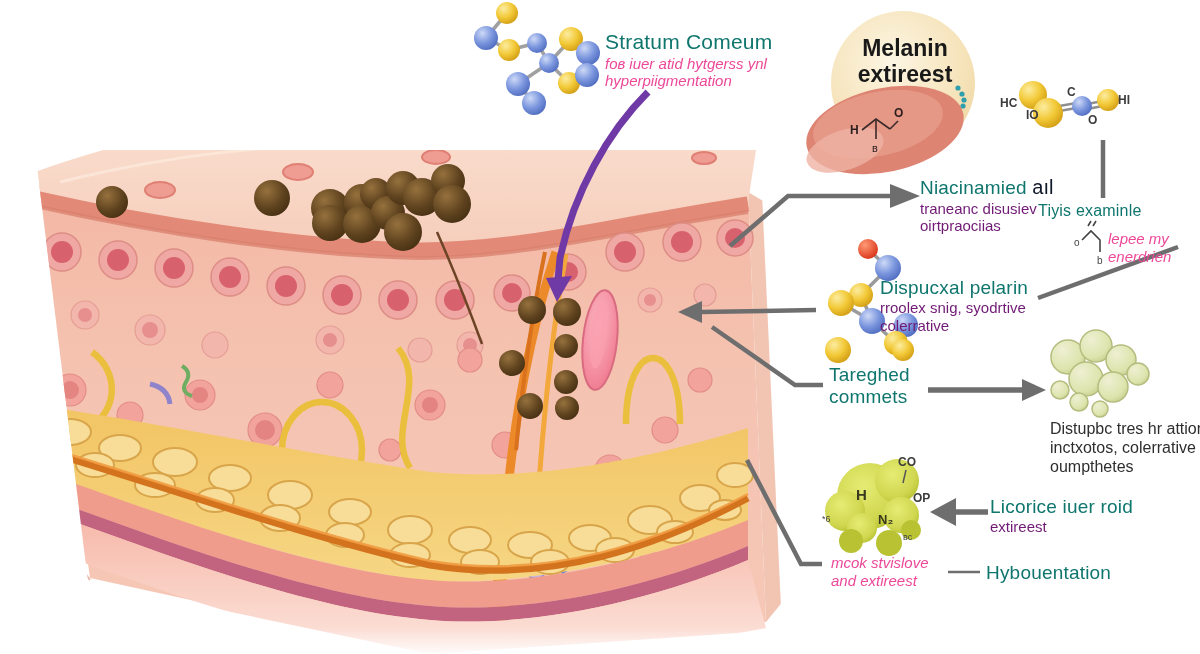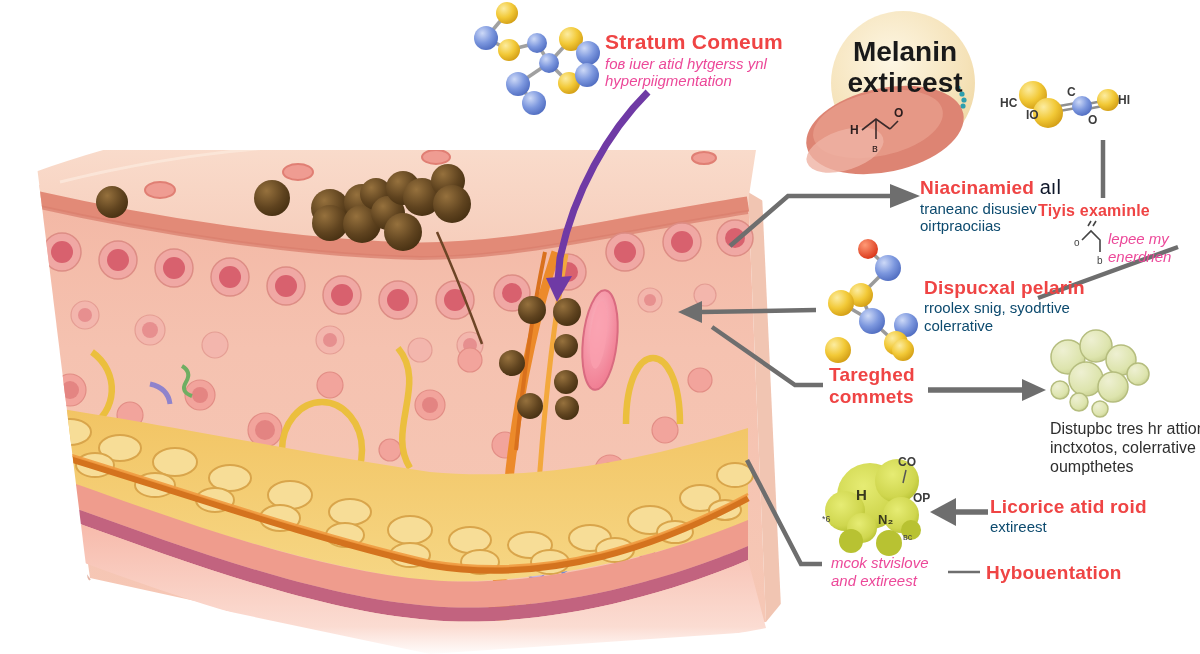--- a/index.html
+++ b/index.html
@@ -1,26 +1,26 @@
 <!DOCTYPE html>
 <html><head>
 <meta charset="utf-8">
 <style>
   html,body{margin:0;padding:0;background:#ffffff;}
   #canvas{position:relative;width:1200px;height:654px;background:#ffffff;overflow:hidden;
           font-family:"Liberation Sans",sans-serif;color:#1f1f1f;}
   #art{position:absolute;left:0;top:0;}
   .lbl{position:absolute;line-height:1.18;}
-  .lbl .t{font-weight:bold;font-size:19px;color:#ef4444;letter-spacing:.2px;}
+  .lbl .t{font-weight:normal;font-size:19px;color:#0f766e;letter-spacing:.2px;}
   .lbl .t.big{font-size:21px;}
-  .lbl .s{font-size:15px;color:#0c4a6e;}
+  .lbl .s{font-size:15px;color:#701a75;}
   .lbl .s.it{font-style:italic;color:#ec4899;}
   .lbl .suffix{font-weight:normal;font-size:20px;color:#0f172a;}
   #badge-text{position:absolute;left:832px;top:36px;width:146px;text-align:center;
-              font-weight:bold;font-size:28px;line-height:1.12;color:#191919;}
+              font-weight:bold;font-size:23px;line-height:1.12;color:#191919;}
 </style>
 </head>
 <body>
 
 <div id="canvas">
 
 <svg id="art" width="1200" height="654" viewBox="0 0 1200 654">
   <defs>
     <radialGradient id="gBlue" cx="35%" cy="30%" r="75%">
       <stop offset="0%" stop-color="#cdd9f7"></stop>
@@ -468,39 +468,39 @@
 </div>
 
 <div class="lbl" style="left:1038px;top:202px;width:160px;">
   <div class="t" style="font-size:16px;">Tiyis examinle</div>
 </div>
 <div class="lbl" style="left:1108px;top:230px;width:90px;">
   <div class="s it">lepee my</div>
   <div class="s it">enerdrien</div>
 </div>
 
-<div class="lbl" style="left:924px;top:277px;width:210px;">
+<div class="lbl" style="left:880px;top:277px;width:210px;">
   <div class="t">Dispucxal pelarin</div>
   <div class="s">rroolex snig, syodrtive</div>
   <div class="s">colerrative</div>
 </div>
 
 <div class="lbl" style="left:829px;top:364px;width:120px;">
   <div class="t">Tareghed</div>
   <div class="t">commets</div>
 </div>
 
 <div class="lbl" style="left:1050px;top:420px;width:170px;">
   <div class="s" style="font-size:16px;color:#2e2e2e;">Distupbc tres hr attion</div>
   <div class="s" style="font-size:16px;color:#2e2e2e;">inctxotos, colerrative</div>
   <div class="s" style="font-size:16px;color:#2e2e2e;">oumpthetes</div>
 </div>
 
 <div class="lbl" style="left:990px;top:496px;width:180px;">
-  <div class="t">Licorice atid roid</div>
+  <div class="t">Licorice iuer roid</div>
   <div class="s">extireest</div>
 </div>
 
 <div class="lbl" style="left:831px;top:554px;width:150px;">
   <div class="s it">mcok stvislove</div>
   <div class="s it">and extireest</div>
 </div>
 
 <div class="lbl" style="left:986px;top:562px;width:170px;">
   <div class="t">Hybouentation</div>

